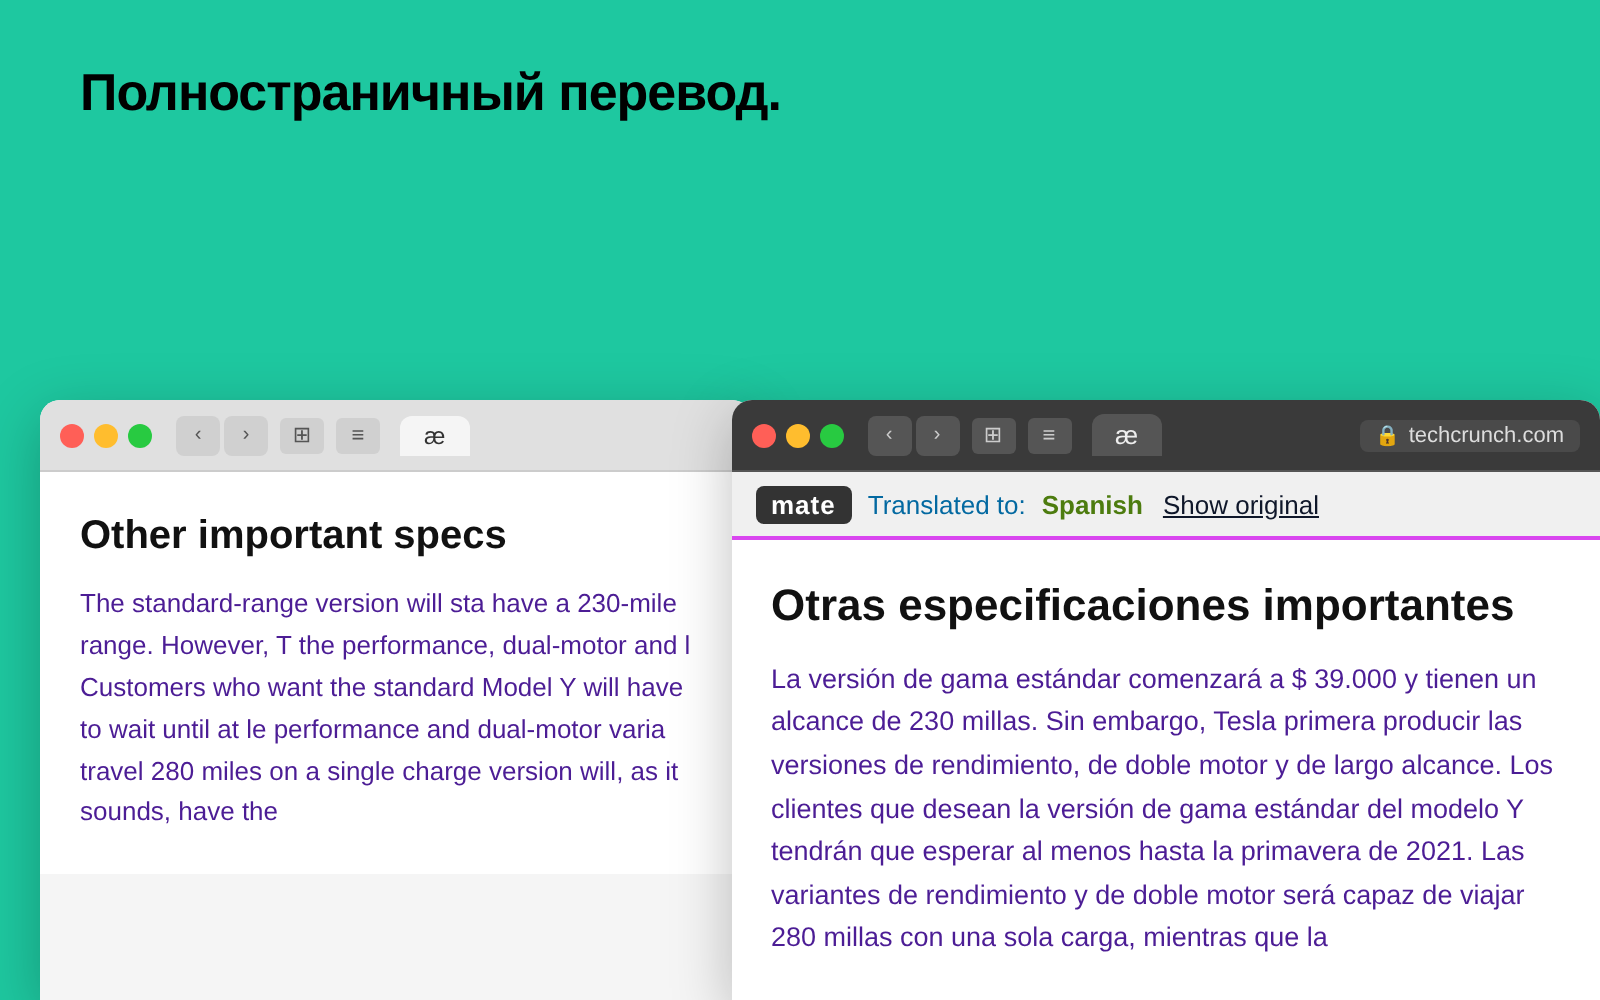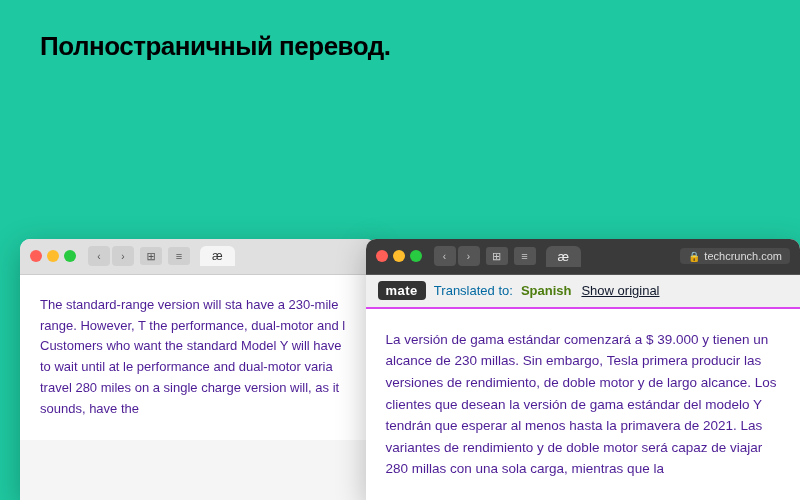--- a/index.html
+++ b/index.html
@@ -284,20 +284,21 @@
             <span class="chevron">›</span>
           </div>
       </div>
       <div class="icon-box">⊞</div>
       <div class="icon-box">≡</div>
       <div class="titlebar-tab">
         <span>æ</span>
       </div>
     </div>
     <div class="browser-content">
+      <h2 class="content-heading">Other important specs</h2>
       <p class="content-body">The standard-range version will sta have a 230-mile range. However, T the performance, dual-motor and l Customers who want the standard Model Y will have to wait until at le performance and dual-motor varia travel 280 miles on a single charge version will, as it sounds, have the</p>
     </div>
   </div>
 
   <div class="browser-window browser-right">
     <div class="titlebar titlebar-right">
       <div class="traffic-lights">
         <div class="traffic-light tl-red"></div>
         <div class="traffic-light tl-yellow"></div>
         <div class="traffic-light tl-green"></div>
@@ -322,16 +323,17 @@
         </div>
       </div>
     </div>
     <div class="mate-bar">
       <span class="mate-logo">mate</span>
       <span class="mate-translated">Translated to:</span>
       <span class="mate-lang">Spanish</span>
       <span class="mate-show-original">Show original</span>
     </div>
     <div class="browser-content">
+      <h2 class="content-heading">Otras especificaciones importantes</h2>
       <p class="content-body">La versión de gama estándar comenzará a $ 39.000 y tienen un alcance de 230 millas. Sin embargo, Tesla primera producir las versiones de rendimiento, de doble motor y de largo alcance. Los clientes que desean la versión de gama estándar del modelo Y tendrán que esperar al menos hasta la primavera de 2021. Las variantes de rendimiento y de doble motor será capaz de viajar 280 millas con una sola carga, mientras que la</p>
     </div>
   </div>
 </div>
 
 </body></html>

